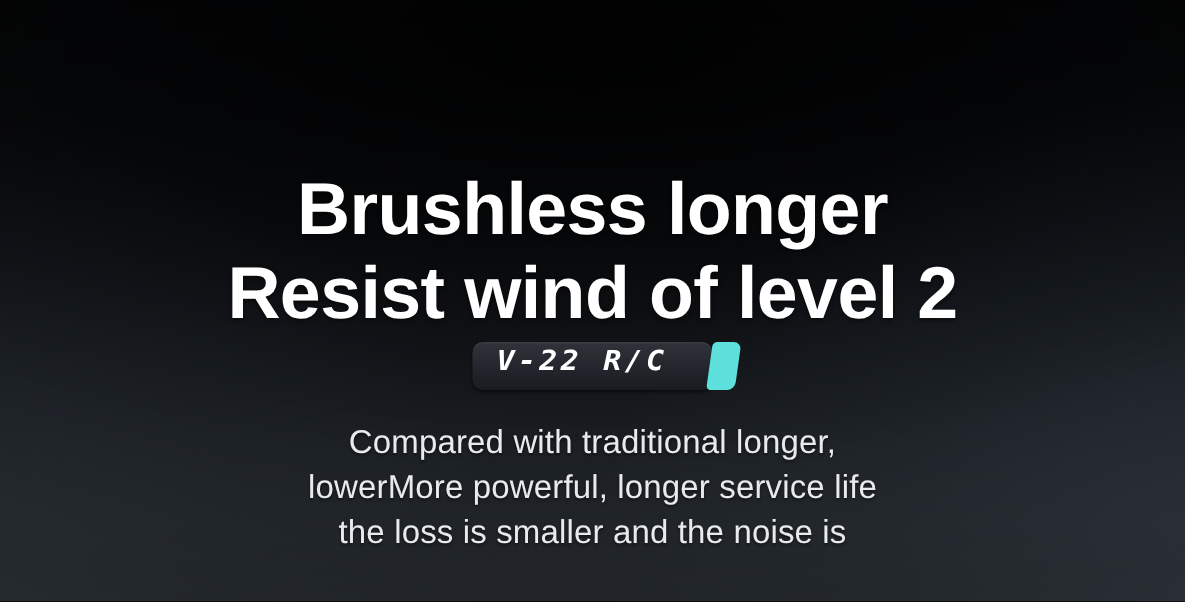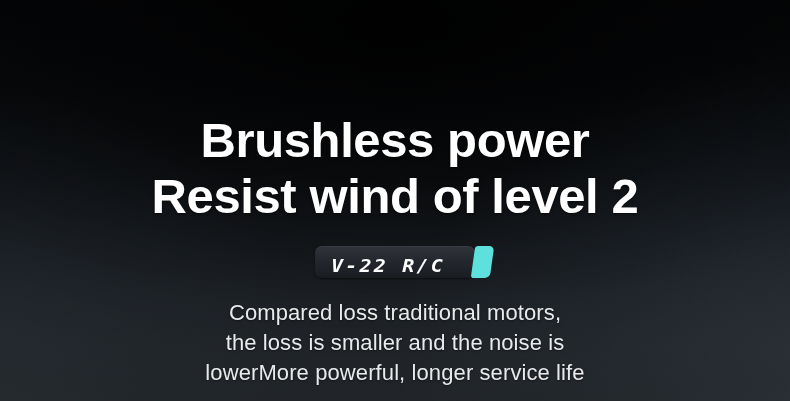--- a/index.html
+++ b/index.html
@@ -56,23 +56,23 @@
     font-size: 49px;
     font-weight: 700;
     line-height: 56px;
     letter-spacing: -0.4px;
     text-shadow: 0 1px 3px rgba(0,0,0,0.55);
   }
   .headline-line { display: block; white-space: nowrap; }
 
   #badge {
     position: relative;
-    margin-top: 22px;
+    margin-top: 4px;
     display: inline-flex;
-    align-items: flex-end;
+    align-items: flex-start;
     height: 32px;
     padding: 0 30px 0 16px;
     border-radius: 7px;
     background: linear-gradient(180deg, #30333a 0%, #22252b 55%, #191c21 100%);
     box-shadow: 0 1px 2px rgba(0,0,0,0.55), inset 0 1px 0 rgba(255,255,255,0.05);
   }
   #badge-text {
     color: #ffffff;
     font-size: 20px;
     font-weight: 700;
@@ -109,29 +109,29 @@
 
 <div id="banner">
 
   <div id="glow-right"></div>
   <div id="glow-left"></div>
   <div id="vignette"></div>
 
   <div id="content">
 
     <h1 id="headline">
-      <span class="headline-line">Brushless power</span>
+      <span class="headline-line">Brushless longer</span>
       <span class="headline-line">Resist wind of level 2</span>
     </h1>
 
     <div id="badge">
       <span id="badge-text">V-22 R/C</span>
       <span id="badge-accent" style="background: rgb(94, 224, 220);"></span>
     </div>
 
     <p id="subtext">
-      <span class="sub-line">Compared loss traditional motors,</span>
+      <span class="sub-line">Compared with traditional longer,</span>
+      <span class="sub-line">lowerMore powerful, longer service life</span>
       <span class="sub-line">the loss is smaller and the noise is</span>
-      <span class="sub-line">lowerMore powerful, longer service life</span>
     </p>
 
   </div>
 </div>
 
 </body></html>

